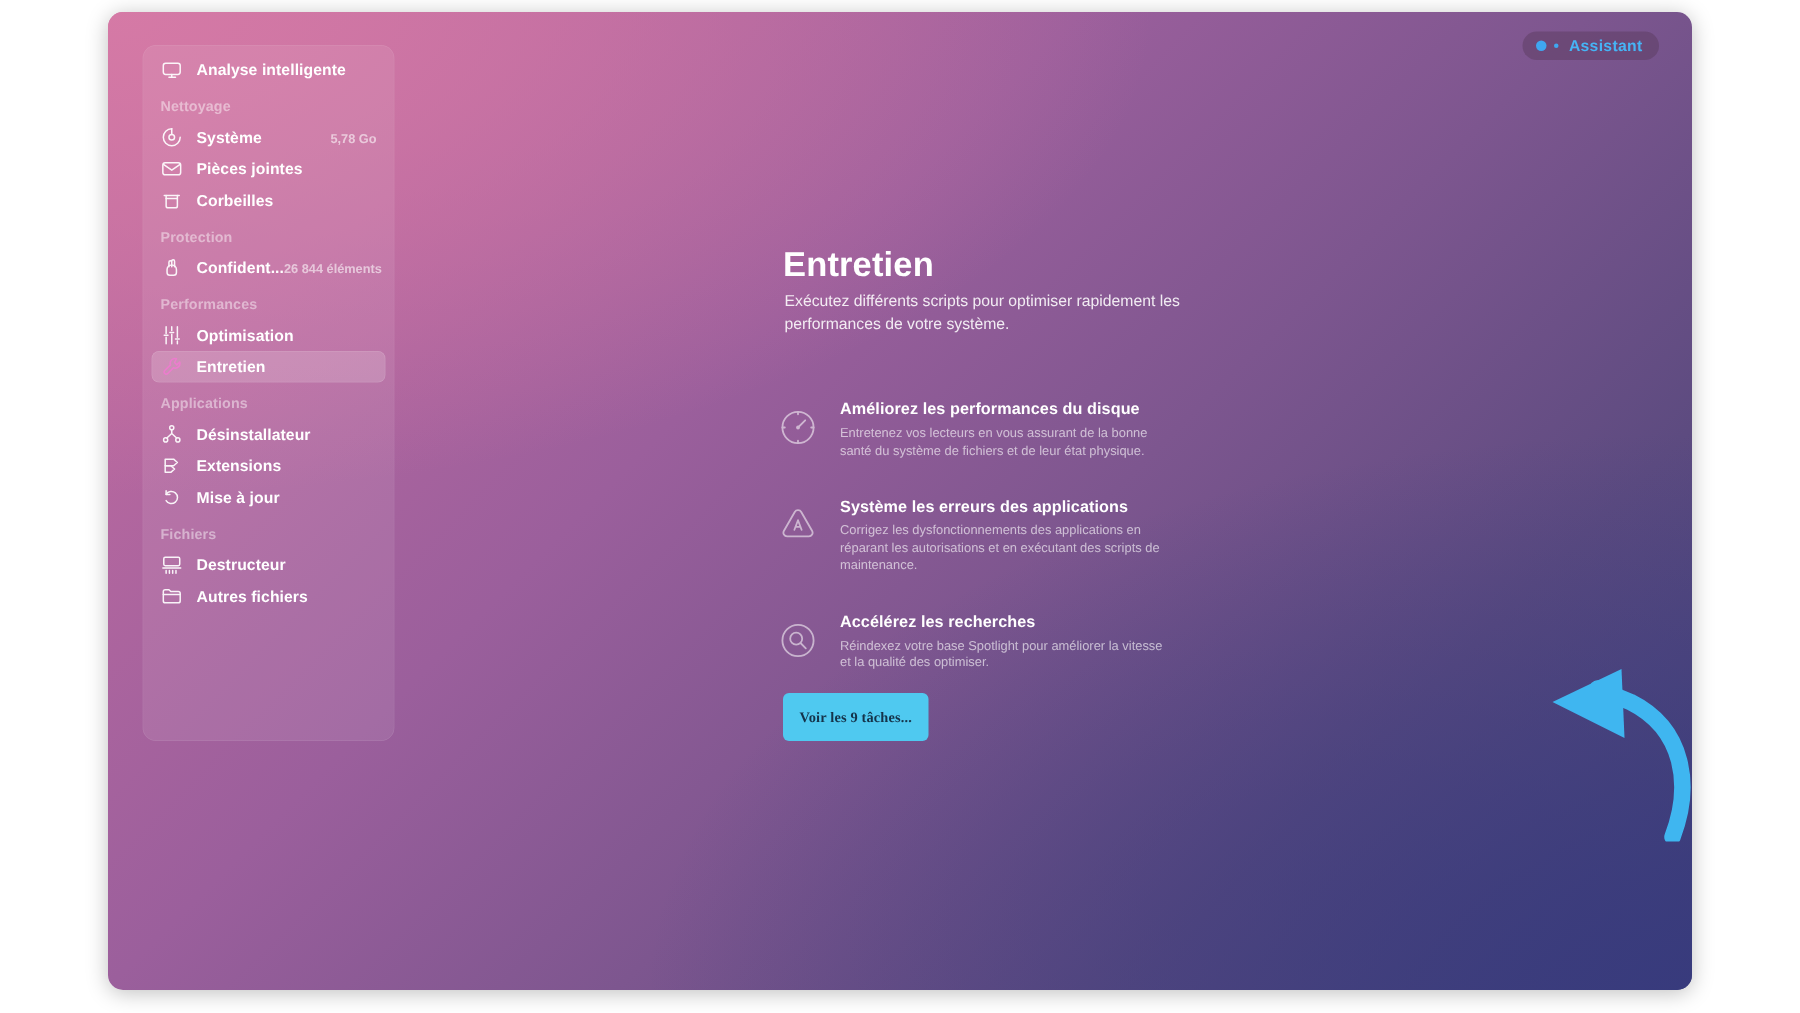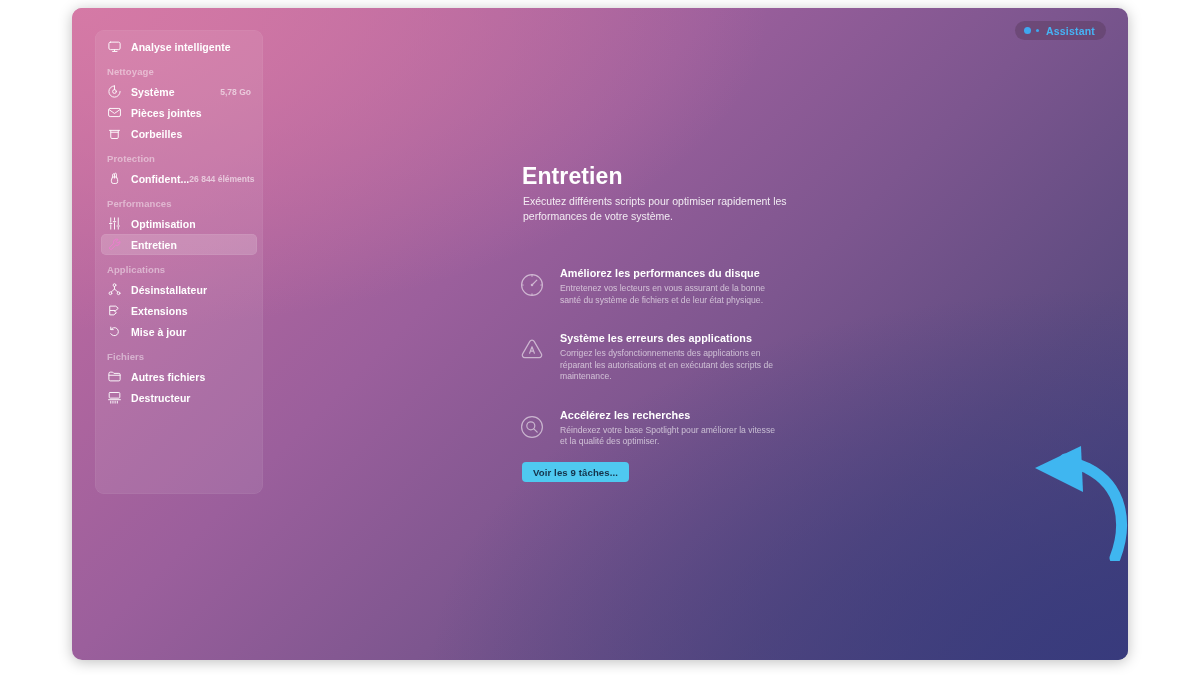--- a/index.html
+++ b/index.html
@@ -63,24 +63,24 @@
   .features{position:absolute;left:66px;top:236px;width:330px;margin-top:21px;}
   .feature{position:relative;display:flex;margin-bottom:24px;}
   .f-ico{width:32px;height:32px;flex:0 0 32px;margin-right:12px;margin-top:4px;opacity:.55;}
   .f-ico svg{display:block;width:32px;height:32px;}
   .f-body{padding-top:2px;}
   .f-title{font-size:10.8px;font-weight:700;color:#ffffff;margin-bottom:4px;letter-spacing:.05px;}
   .f-desc{font-size:8.6px;line-height:11.5px;color:rgba(255,255,255,.62);max-width:215px;}
 
   .cta{
     position:absolute;left:72px;top:454px;
-    height:20px;padding:0 11px;border-radius:4px;
+    height:32px;padding:0 11px;border-radius:4px;
     background:#4fc9f0;display:flex;align-items:center;
     border:none;cursor:pointer;
-    font-family:Liberation Sans, sans-serif;
+    font-family:Liberation Serif, serif;
     font-size:9.6px;font-weight:700;color:#15334a;letter-spacing:.1px;
   }
 
   
   .arrow{position:absolute;left:545px;top:438px;width:140px;height:115px;pointer-events:none;z-index:7;}
 </style>
 </head>
 <body>
 
 <div class="screen">
@@ -190,35 +190,35 @@
               <path d="M6 9a6.5 6.5 0 1 1 0 6.5"></path>
               <path d="M6 5v4h4"></path>
             </svg>
           </span>
           <span class="nav-label">Mise à jour</span>
         </div>
         <div class="nav-group">Fichiers</div>
         <div class="nav-row">
           <span class="nav-ico">
             <svg viewBox="0 0 24 24" fill="none" stroke="#ffffff" stroke-width="1.6" stroke-linecap="round" stroke-linejoin="round">
-              <path d="M3 7a2 2 0 0 1 2-2h4l2 2h8a2 2 0 0 1 2 2v8a2 2 0 0 1-2 2H5a2 2 0 0 1-2-2z"></path>
-              <path d="M3 10h18"></path>
-            </svg>
-          </span>
-          <span class="nav-label">Autres fichiers</span>
-        </div>
-        <div class="nav-row">
-          <span class="nav-ico">
-            <svg viewBox="0 0 24 24" fill="none" stroke="#ffffff" stroke-width="1.6" stroke-linecap="round" stroke-linejoin="round">
               <rect x="3.5" y="4" width="17" height="9" rx="1.5"></rect>
               <path d="M2.5 15.5h19"></path>
               <path d="M6 18v3M9.5 18v3M13 18v3M16.5 18v3"></path>
             </svg>
           </span>
           <span class="nav-label">Destructeur</span>
+        </div>
+        <div class="nav-row">
+          <span class="nav-ico">
+            <svg viewBox="0 0 24 24" fill="none" stroke="#ffffff" stroke-width="1.6" stroke-linecap="round" stroke-linejoin="round">
+              <path d="M3 7a2 2 0 0 1 2-2h4l2 2h8a2 2 0 0 1 2 2v8a2 2 0 0 1-2 2H5a2 2 0 0 1-2-2z"></path>
+              <path d="M3 10h18"></path>
+            </svg>
+          </span>
+          <span class="nav-label">Autres fichiers</span>
         </div>
       </nav>
 
     <div class="main">
       <div class="title">Entretien</div>
       <div class="subtitle">Exécutez différents scripts pour optimiser rapidement les performances de votre système.</div>
 
       <div class="features" id="features">
           <div class="feature">
             <div class="f-ico">

